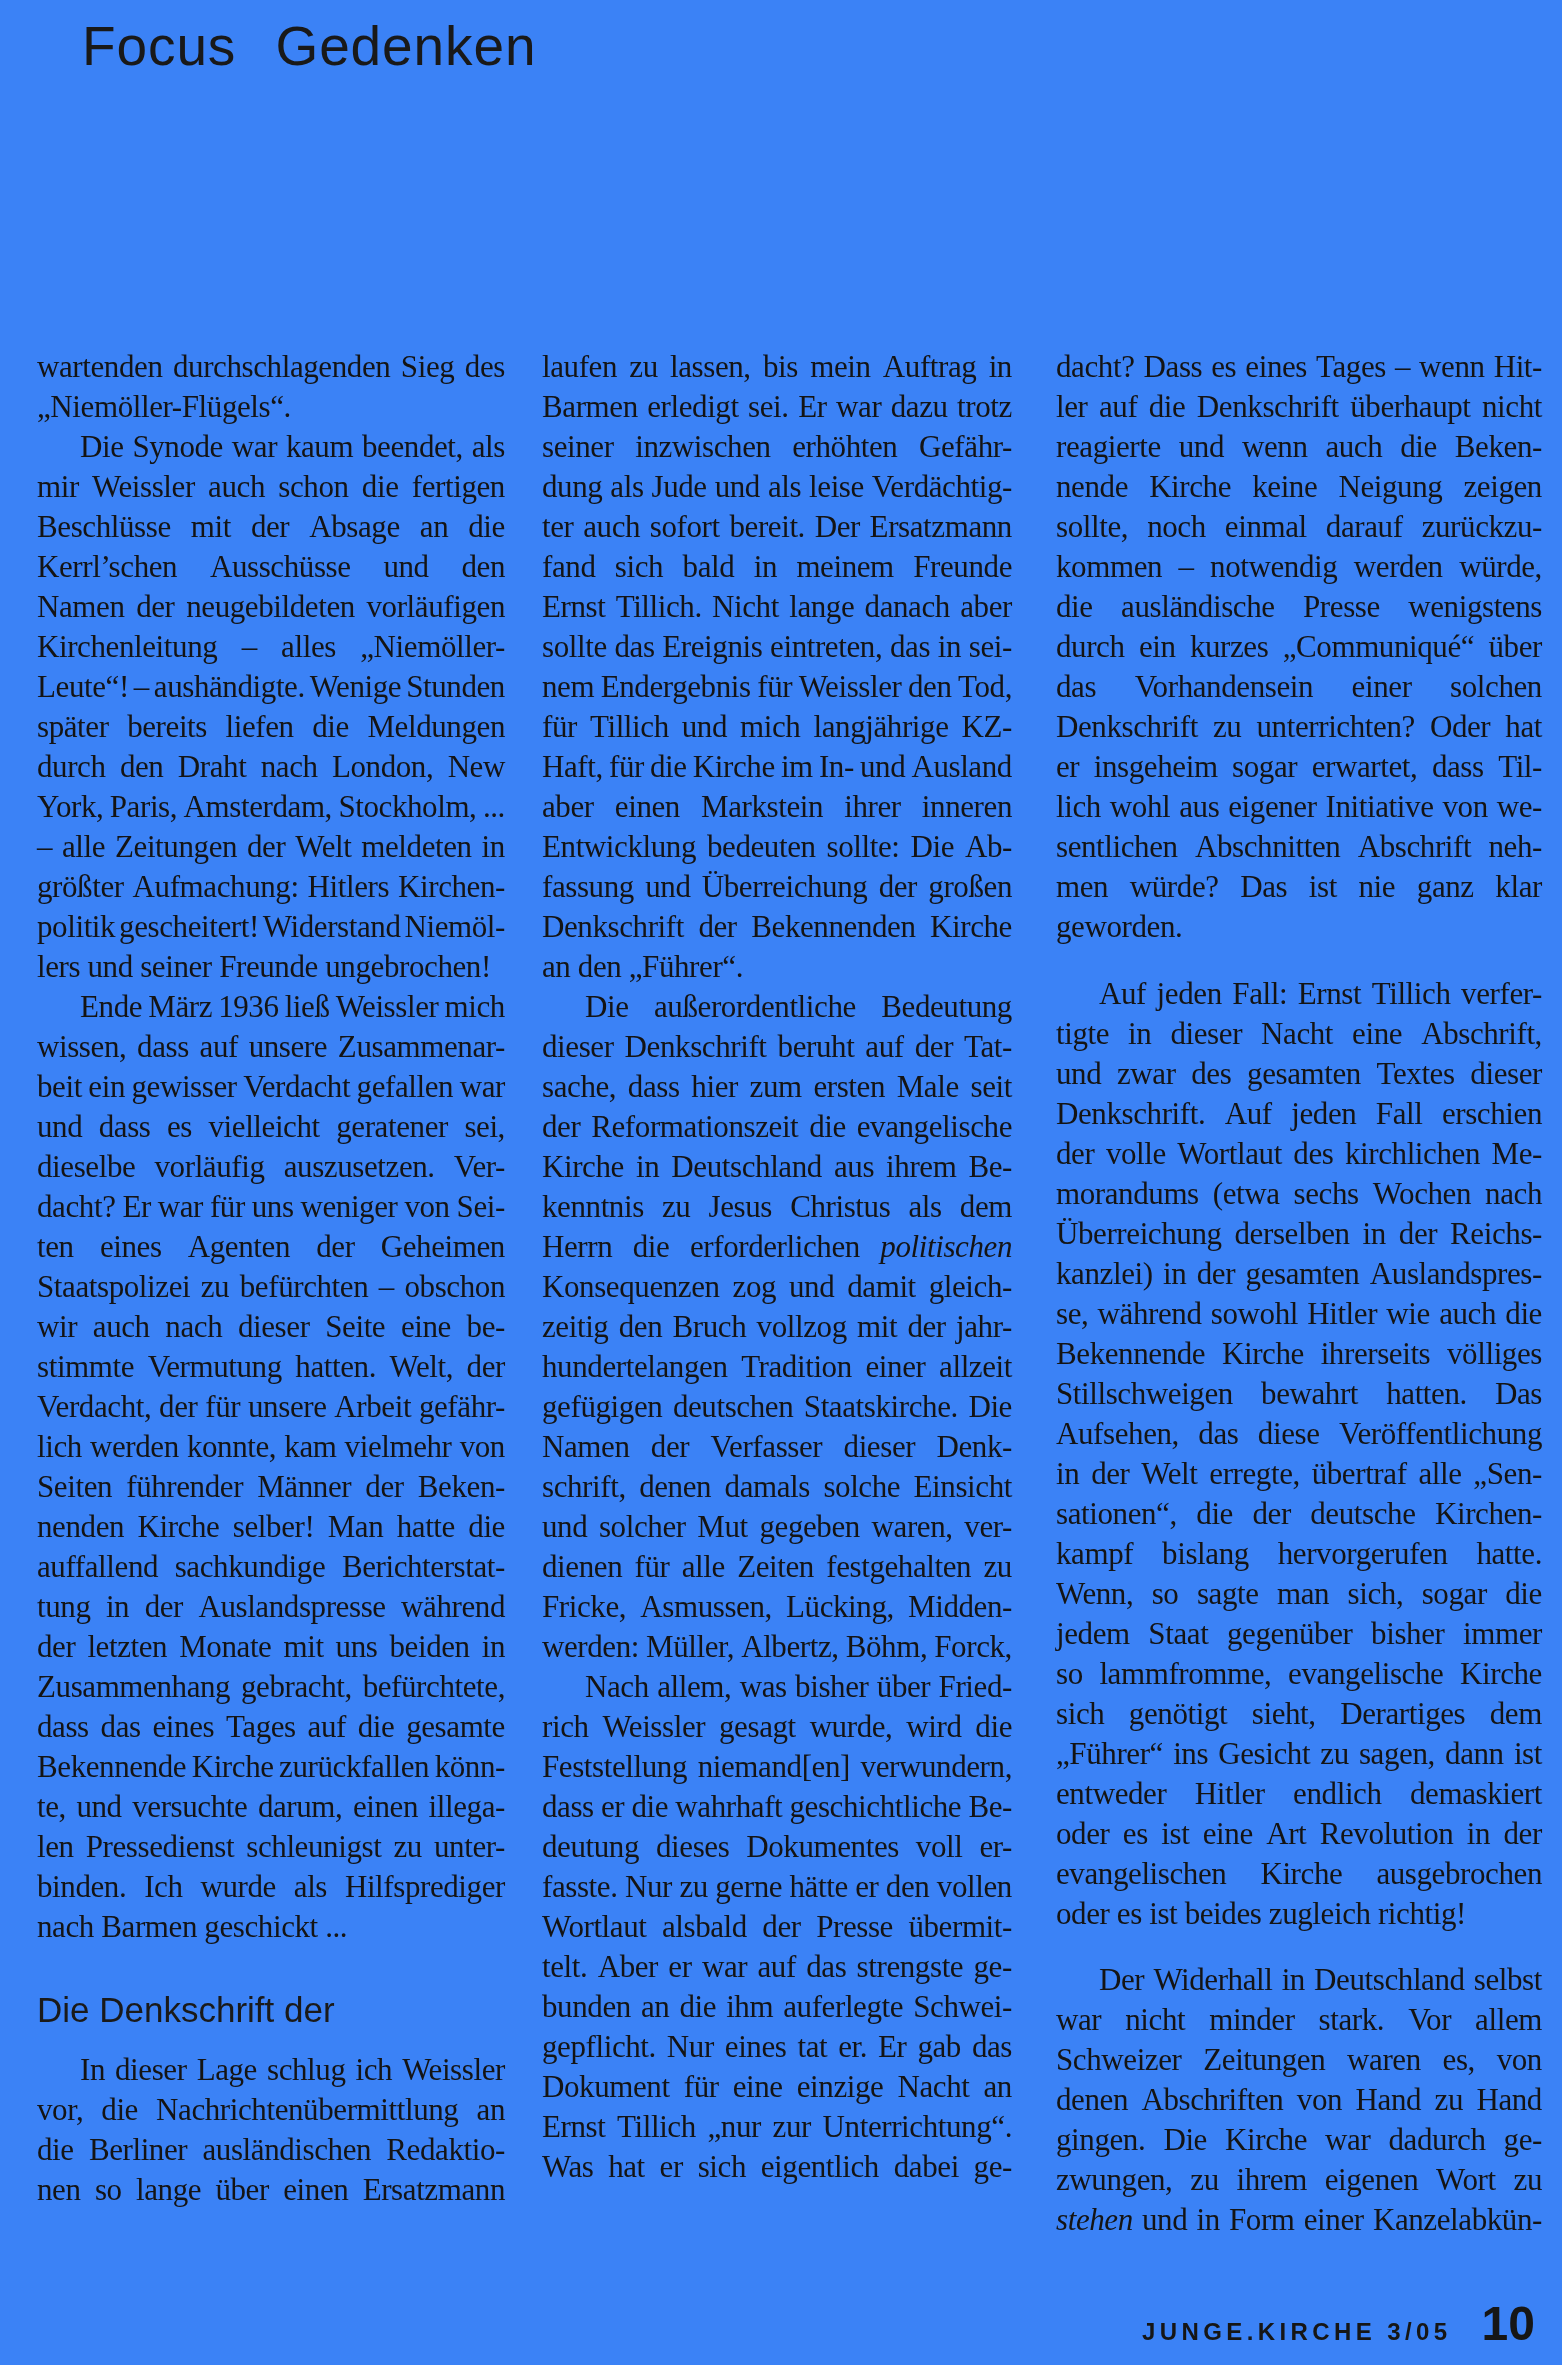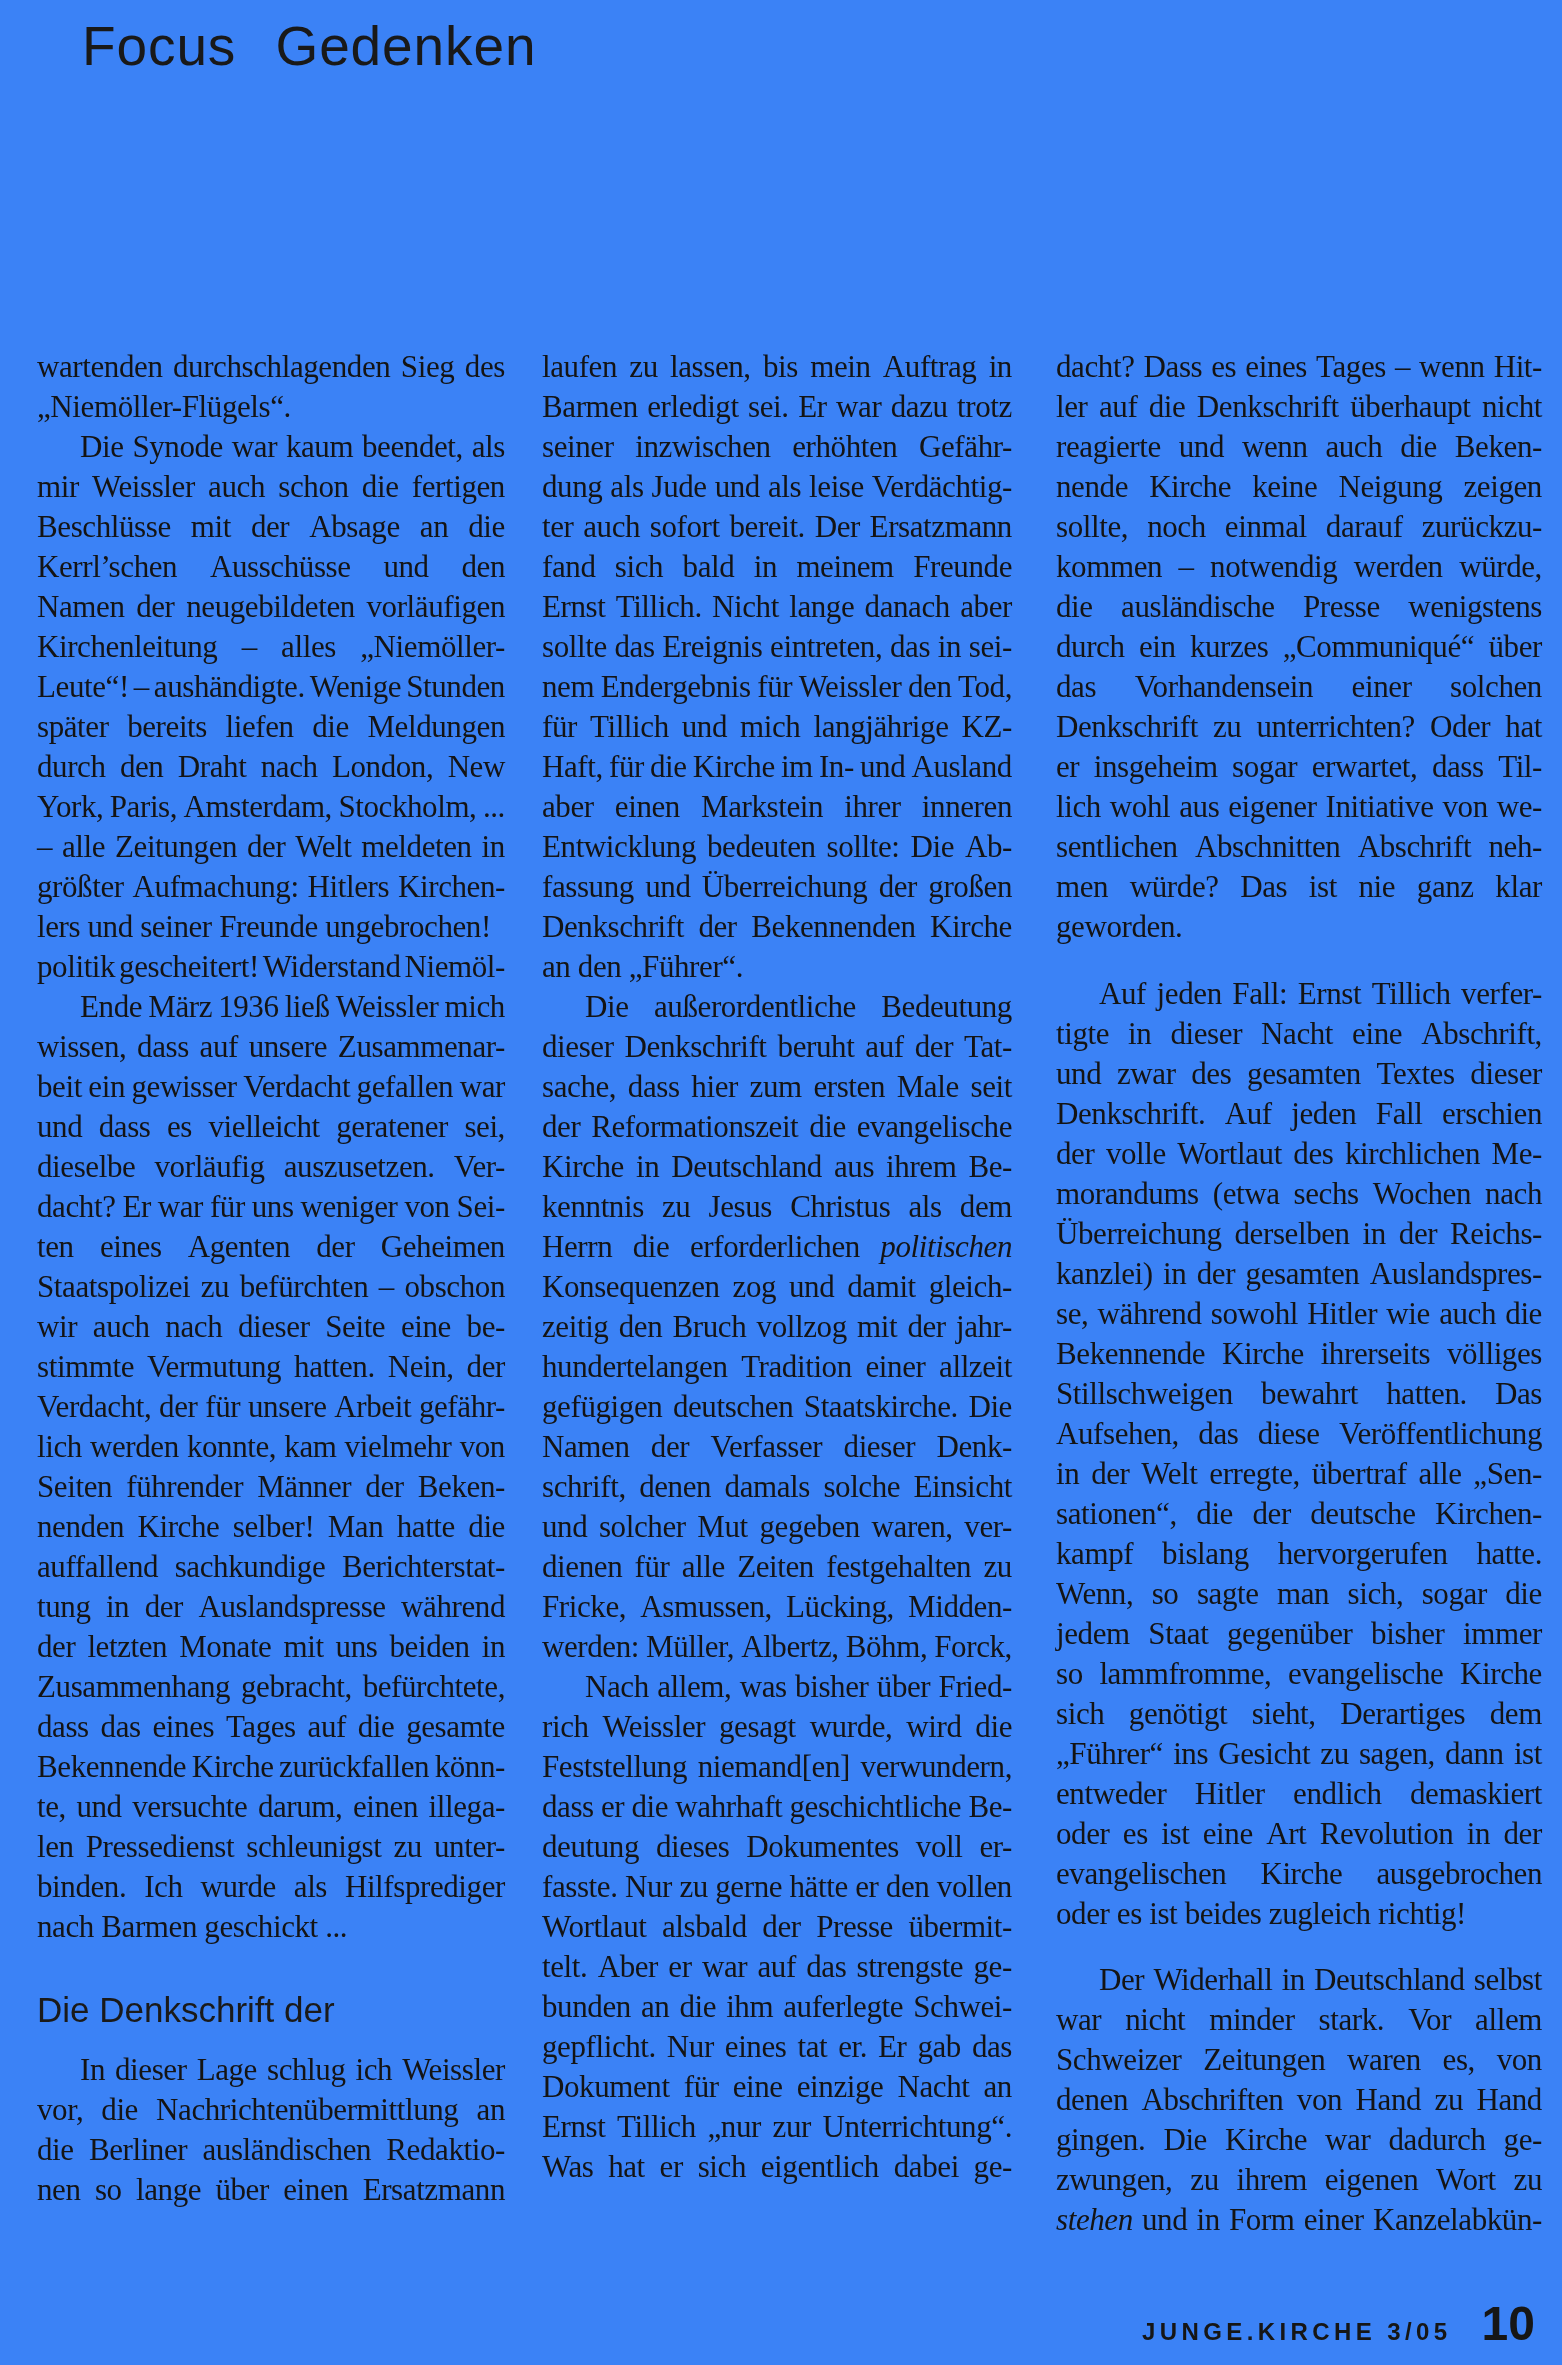--- a/index.html
+++ b/index.html
@@ -143,27 +143,27 @@
           <span>Welt</span>
           <span>meldeten</span>
           <span>in</span>
         </div>
         <div class="line just">
           <span>größter</span>
           <span>Aufmachung:</span>
           <span>Hitlers</span>
           <span>Kirchen-</span>
         </div>
-        <div class="line">lers und seiner Freunde ungebrochen!</div>
         <div class="line just">
           <span>politik</span>
           <span>gescheitert!</span>
           <span>Widerstand</span>
           <span>Niemöl-</span>
         </div>
+        <div class="line">lers und seiner Freunde ungebrochen!</div>
       </div>
       <div class="block paragraph">
         <div class="line just ind">
           <span>Ende</span>
           <span>März</span>
           <span>1936</span>
           <span>ließ</span>
           <span>Weissler</span>
           <span>mich</span>
         </div>
@@ -226,21 +226,21 @@
           <span>nach</span>
           <span>dieser</span>
           <span>Seite</span>
           <span>eine</span>
           <span>be-</span>
         </div>
         <div class="line just">
           <span>stimmte</span>
           <span>Vermutung</span>
           <span>hatten.</span>
-          <span>Nein,</span>
+          <span>Welt,</span>
           <span>der</span>
         </div>
         <div class="line just">
           <span>Verdacht,</span>
           <span>der</span>
           <span>für</span>
           <span>unsere</span>
           <span>Arbeit</span>
           <span>gefähr-</span>
         </div>

